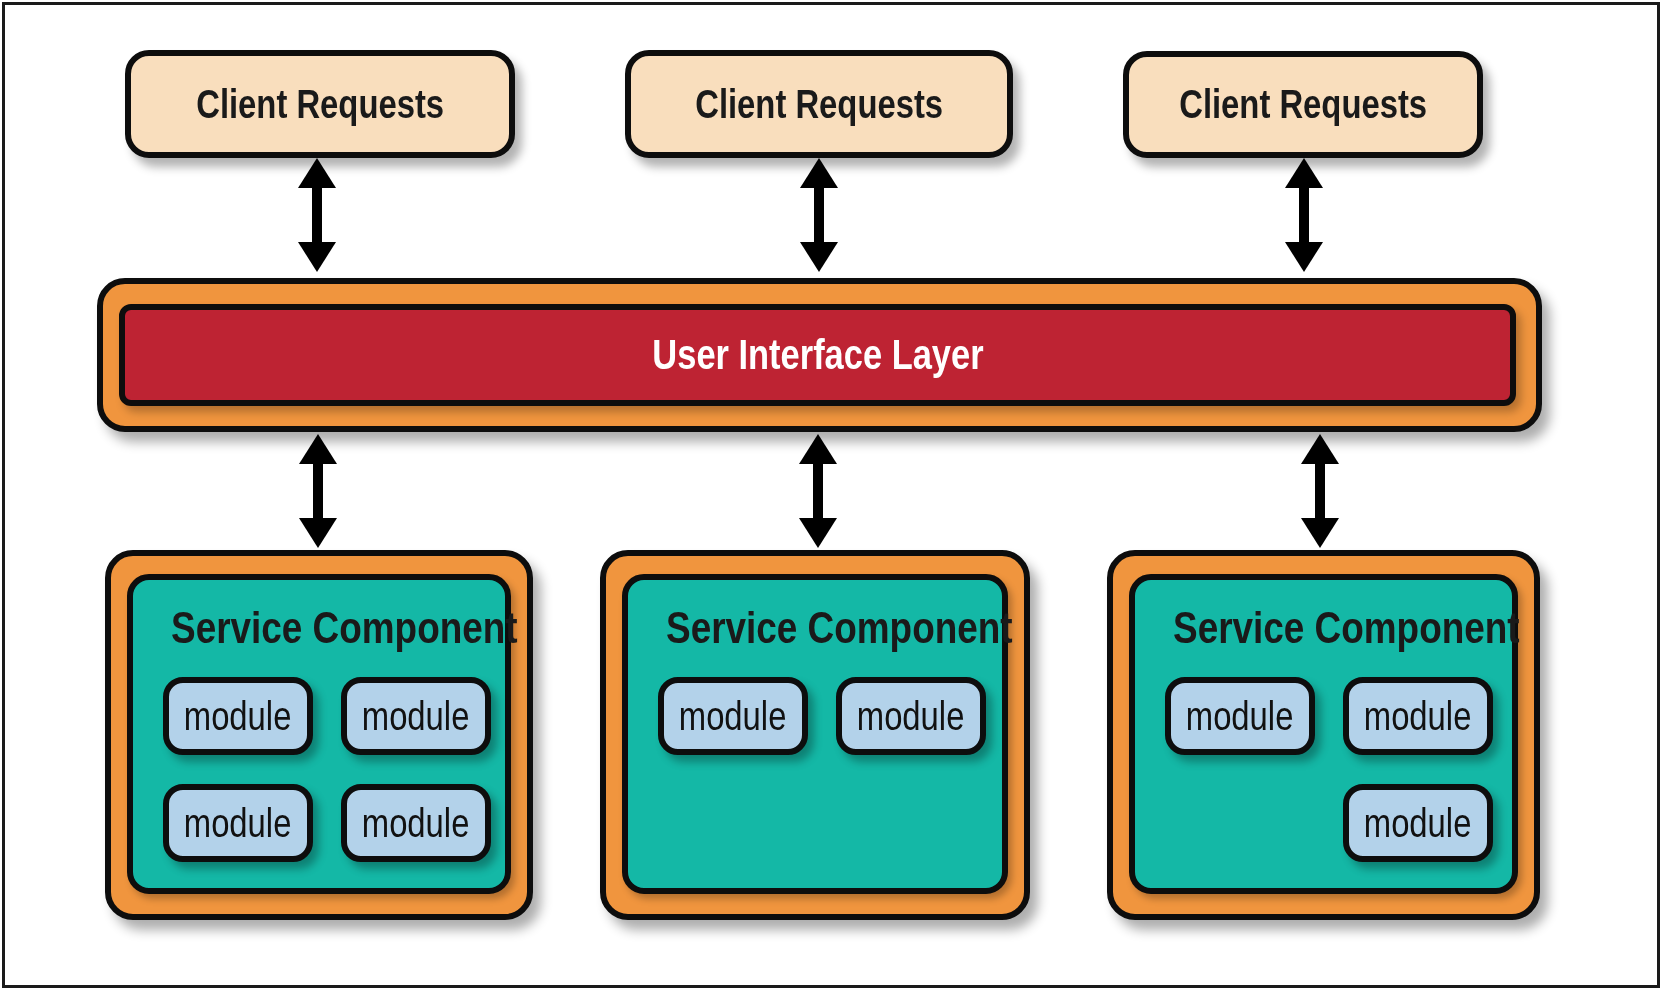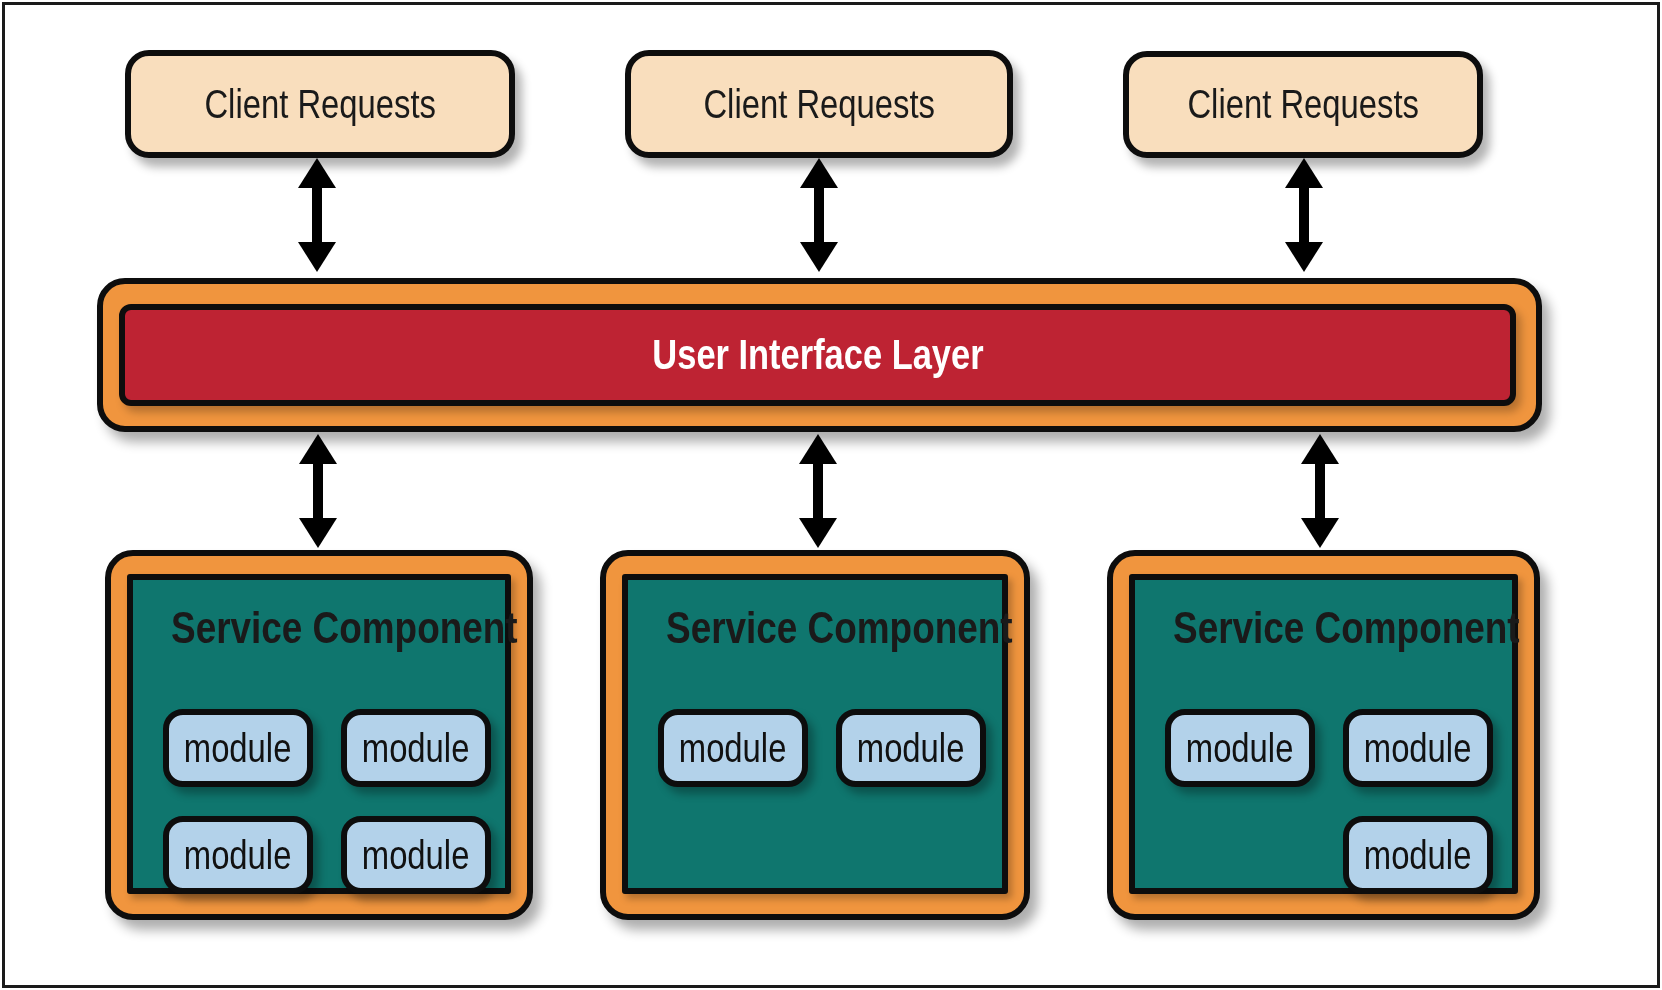--- a/index.html
+++ b/index.html
@@ -19,21 +19,21 @@
   .ctext{display:inline-block;transform:scaleX(0.82);transform-origin:center;white-space:nowrap;}
 
   
   .client-box{
     position:absolute;
     background:#f9debd;
     border:6px solid #0d0d0d;
     border-radius:24px;
     box-shadow:7px 9px 10px rgba(0,0,0,0.30);
     display:flex;align-items:center;justify-content:center;
-    font-size:40px;font-weight:400;color:#1a1a1a;
+    font-size:40px;font-weight:700;color:#1a1a1a;
   }
   .b1{left:125px;top:50px;width:378px;height:96px;}
   .b2{left:625px;top:50px;width:376px;height:96px;}
   .b3{left:1123px;top:51px;width:348px;height:95px;}
 
   
   .varrow{position:absolute;width:40px;height:114px;}
   .varrow svg{display:block;width:100%;height:100%;}
   .a-t1{left:297px;top:158px;}
   .a-t2{left:799px;top:158px;}
@@ -66,38 +66,38 @@
     background:#f0953e;
     border:6px solid #0d0d0d;
     border-radius:28px;
     box-shadow:8px 10px 12px rgba(0,0,0,0.32);
   }
   .c1{left:105px;width:416px;}
   .c2{left:600px;width:418px;}
   .c3{left:1107px;width:421px;}
   .comp-inner{
     position:absolute;left:16px;right:16px;top:18px;bottom:20px;
-    background:#0f766e;
-    border:6px solid #0d0d0d;
-    border-radius:3px;
+    background:#14b8a6;
+    border:6px solid #0d0d0d;
+    border-radius:22px;
     box-shadow:4px 5px 7px rgba(0,0,0,0.25);
   }
   .comp-title{
     position:absolute;left:0;right:0;top:22px;
     text-align:center;
     font-size:45px;font-weight:700;color:#1a1a1a;
   }
   .module{
     position:absolute;width:138px;height:66px;
     background:#b3d2ea;
     border:6px solid #0d0d0d;
     border-radius:20px;
     box-shadow:6px 7px 8px rgba(0,0,0,0.30);
     display:flex;align-items:center;justify-content:center;
-    font-size:40px;font-weight:400;color:#111111;margin-top:32px;
+    font-size:40px;font-weight:400;color:#111111;
   }
   .m-r1c1{left:30px;top:97px;}
   .m-r1c2{left:208px;top:97px;}
   .m-r2c1{left:30px;top:204px;}
   .m-r2c2{left:208px;top:204px;}
 </style>
 </head>
 <body>
 
 <div class="canvas">

